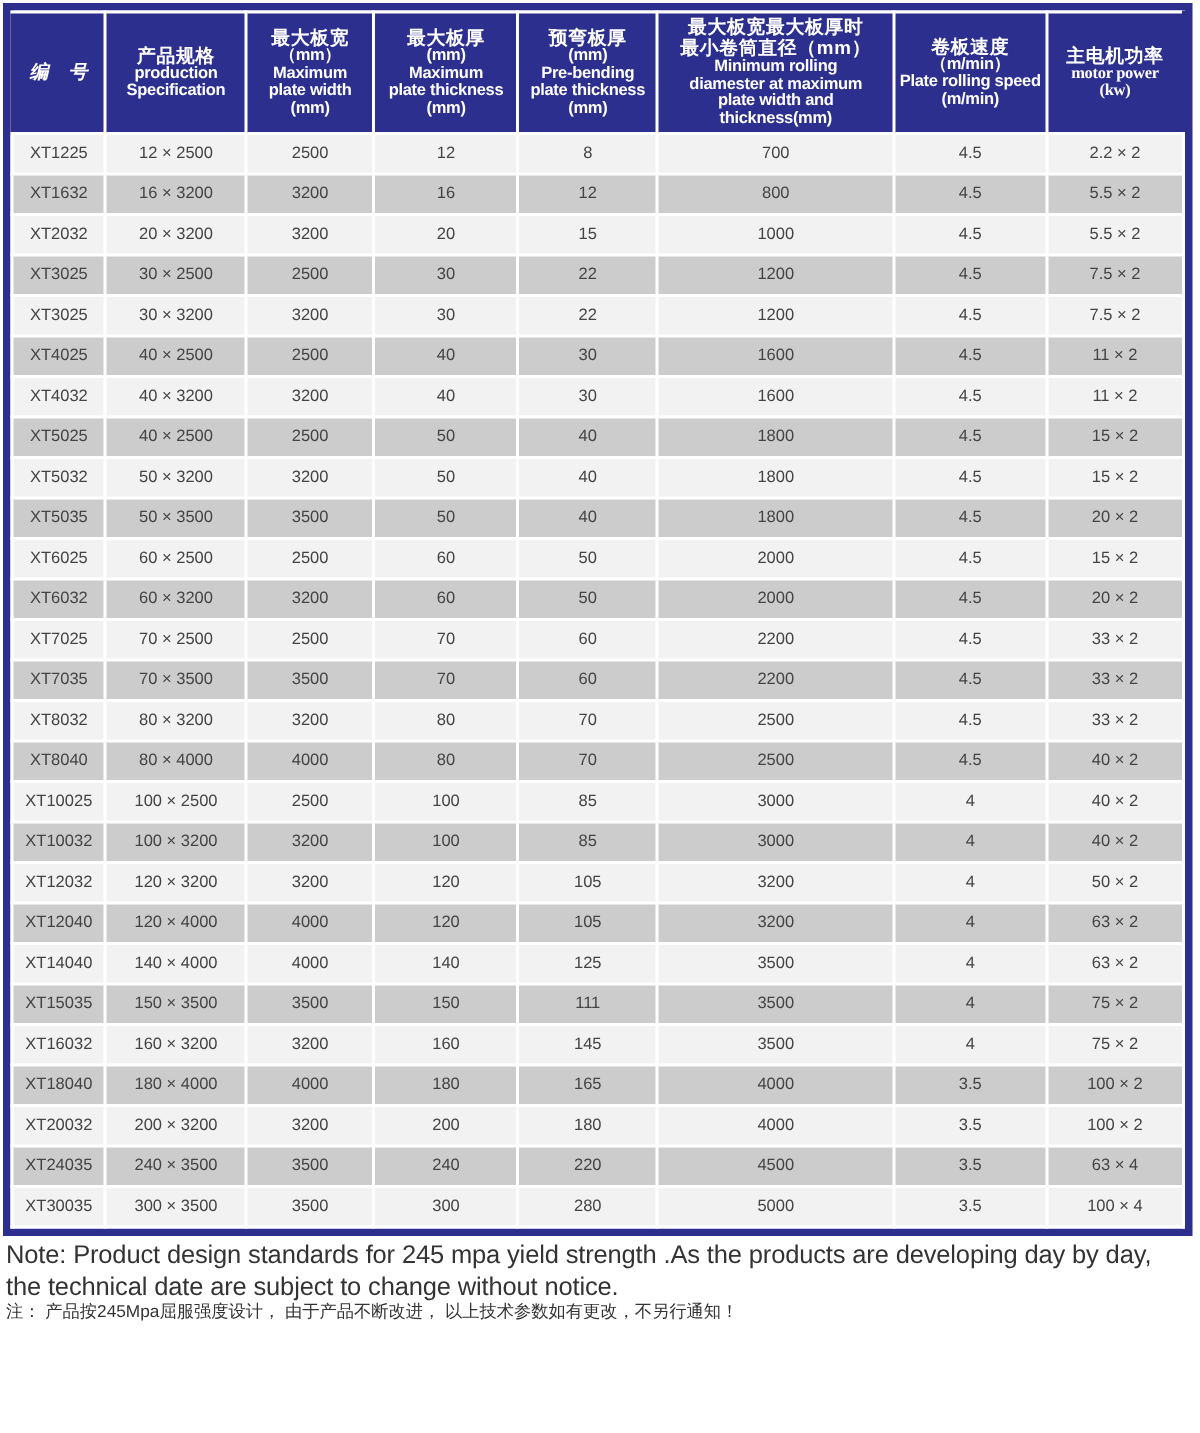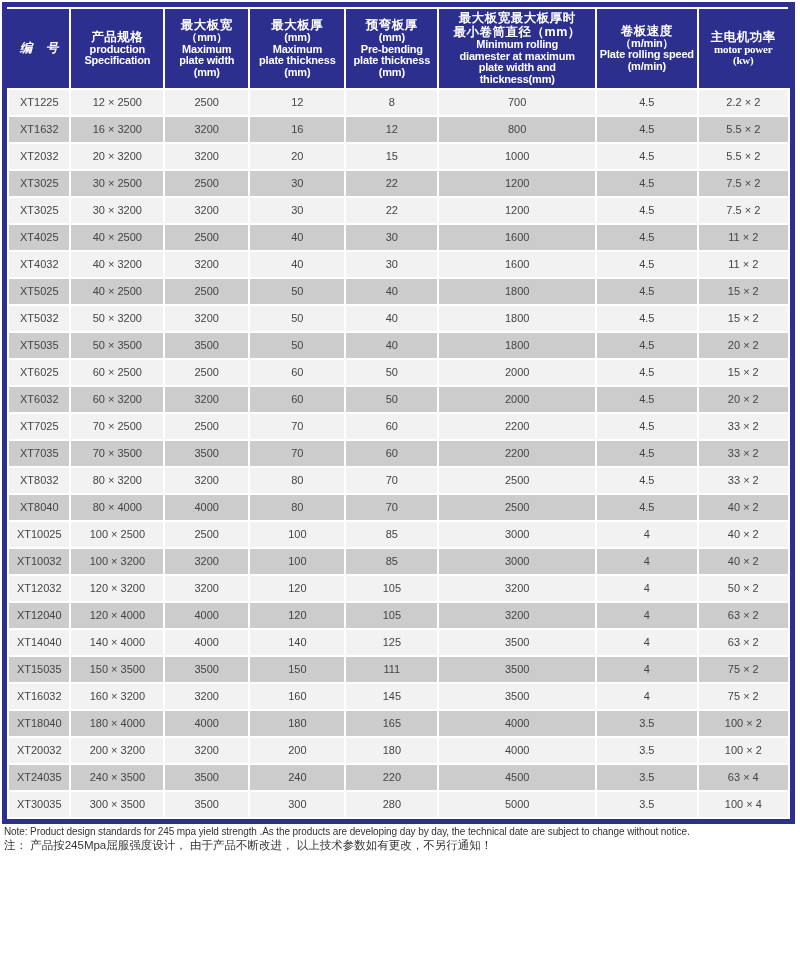--- a/index.html
+++ b/index.html
@@ -42,21 +42,21 @@
     vertical-align: middle;
     height: 25px;
     padding: 0;
     font-size: 11px;
     color: #444444;
   }
   tbody tr:nth-child(odd)  td { background: #f2f2f2; }
   tbody tr:nth-child(even) td { background: #cccccc; }
 
   .notes { margin-top: 2px; padding-left: 2px; color: #333333; }
-  .note-en { font-size: 10px; line-height: 1.25; letter-spacing: -0.1px; }
+  .note-en { font-size: 17px; line-height: 1.25; letter-spacing: -0.1px; }
   .note-zh { font-size: 11.5px; line-height: 1.3; }
 </style>
 </head>
 <body>
 
 <div class="page">
   <div class="table-frame">
     <table class="spec">
       <colgroup id="colgroup">
           <col style="width: 8%;">

